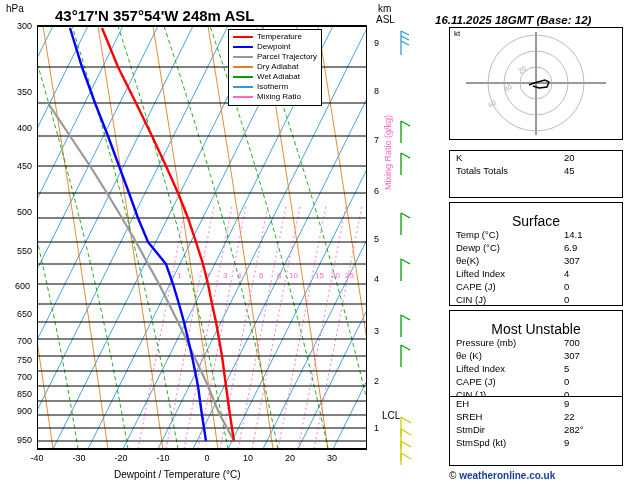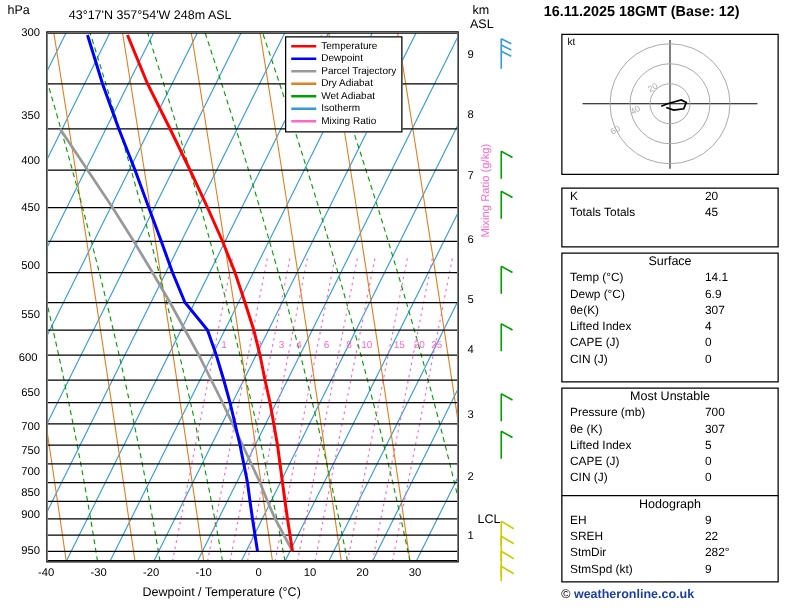--- a/index.html
+++ b/index.html
@@ -5,24 +5,24 @@
   html,body{margin:0;padding:0;background:#fff;}
   body{width:629px;height:486px;font-family:"Liberation Sans",sans-serif;position:relative;overflow:hidden;}
   #root{position:absolute;left:0;top:0;width:629px;height:486px;}
 
   .abs{position:absolute;}
   .lbl{font-size:9px;color:#000;white-space:nowrap;}
   .lbl-sm{font-size:8px;color:#000;white-space:nowrap;}
 
   
   #hpa{left:6px;top:3px;font-size:10px;}
-  #title-left{left:55px;top:7px;font-size:10px;font-weight:normal;}
+  #title-left{left:55px;top:7px;font-size:15px;font-weight:bold;}
   #km{left:378px;top:3px;font-size:10px;}
   #asl{left:376px;top:14px;font-size:10px;}
-  #title-right{left:435px;top:4px;font-size:11.5px;font-weight:bold;}
+  #title-right{left:435px;top:14px;font-size:11.5px;font-weight:bold;font-style:italic;}
 
   
   #plot{left:37px;top:25px;width:330px;height:425px;border:1px solid #000;box-sizing:border-box;overflow:hidden;background:#fff;}
   #plotsvg{position:absolute;left:0;top:0;}
 
   
   #legend{left:228px;top:29px;background:#fff;border:1px solid #000;padding:2px 4px 3px 4px;}
   .lgrow{display:flex;align-items:center;height:10px;}
   .lgline{width:20px;height:0;border-top-width:2px;border-top-style:solid;margin-right:4px;}
   .lgtxt{font-size:8px;color:#000;line-height:10px;text-align:center;}
@@ -47,21 +47,21 @@
   #hodo-kt{left:454px;top:29px;font-size:8px;}
 
   
   .tbl{border:1px solid #000;box-sizing:border-box;background:#fff;}
   #tbl1{left:449px;top:150px;width:174px;height:48px;}
   #tbl2{left:449px;top:202px;width:174px;height:104px;}
   #tbl3{left:449px;top:310px;width:174px;height:106px;}
   #tbl4{left:449px;top:396px;width:174px;height:70px;}
   .trow{display:flex;justify-content:space-between;padding:0 6px;font-size:9.5px;line-height:13px;color:#000;}
   .trow .v{text-align:left;width:52px;}
-  .thead{text-align:center;font-size:10px;line-height:13px;color:#000;}
+  .thead{text-align:center;font-size:14px;line-height:13px;color:#000;margin-top:12px;}
 
   
   #footer{left:449px;top:470px;font-size:10px;color:#000;}
   #copy{color:#000;}
   .wo{color:#1a3fa0;font-weight:bold;}
 </style>
 </head>
 <body>
 
 <div id="root">
@@ -366,21 +366,20 @@
         <span>CAPE (J)</span>
         <span class="v">0</span>
       </div>
     <div class="trow">
         <span>CIN (J)</span>
         <span class="v">0</span>
       </div>
   </div>
 
   <div class="abs tbl" id="tbl4">
-    <div class="thead">Hodograph</div>
     <div class="trow">
         <span>EH</span>
         <span class="v">9</span>
       </div>
     <div class="trow">
         <span>SREH</span>
         <span class="v">22</span>
       </div>
     <div class="trow">
         <span>StmDir</span>

